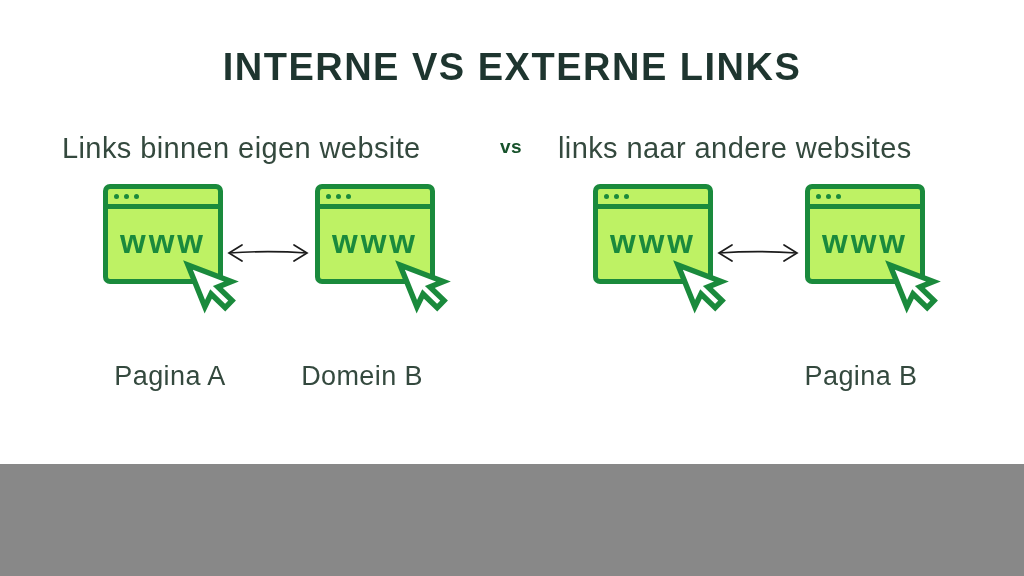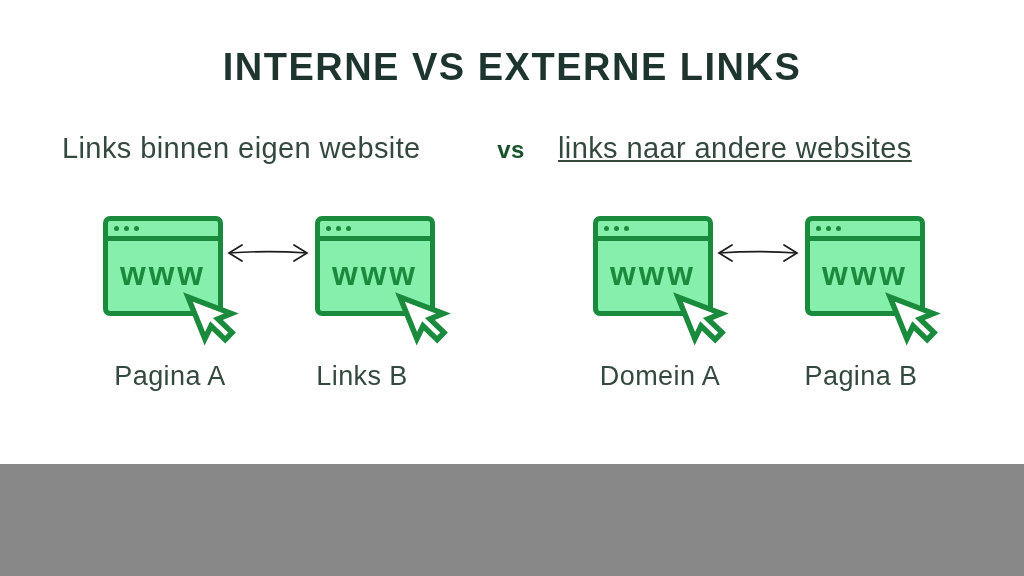--- a/index.html
+++ b/index.html
@@ -9,28 +9,28 @@
   }
   .title{
     position:absolute; top:46px; left:0; width:1024px; text-align:center;
     font-size:38px; font-weight:700; letter-spacing:1.5px; color:#1e352f; margin:0;
   }
   .sub{
     position:absolute; top:132px; text-align:left;
     font-size:29px; color:#34493e; letter-spacing:0.4px;
   }
   .sub-left{left:62px; width:402px;}
-  .sub-right{left:558px; width:404px;text-decoration:underline;}
+  .sub-right{left:558px; width:404px;}
   .vs{
     position:absolute; top:136px; left:481px; width:60px; text-align:center;
-    font-size:24px; font-weight:700; color:#17522b; letter-spacing:0.5px;
+    font-size:19px; font-weight:700; color:#17522b; letter-spacing:0.5px;
   }
   .win{
-    position:absolute; top:216px; width:120px; height:100px; box-sizing:border-box;
-    border:5px solid #1a8a3c; border-radius:7px; background:#86efac;
+    position:absolute; top:184px; width:120px; height:100px; box-sizing:border-box;
+    border:5px solid #1a8a3c; border-radius:7px; background:#bef264;
   }
   .bar{
     height:20px; box-sizing:border-box; border-bottom:5px solid #1a8a3c;
     display:flex; align-items:center; gap:5px; padding-left:6px;
   }
   .dot{width:5px; height:5px; border-radius:50%; background:#1a8a3c; display:block;}
   .www{
     position:absolute; left:0; right:0; top:22px; bottom:6px;
     display:flex; align-items:center; justify-content:center;
     font-size:33px; font-weight:700; letter-spacing:3px; color:#1a8a3c;
@@ -115,22 +115,21 @@
     <path d="M16 3 L3 11 L16 19" fill="none" stroke="#1c1c1c" stroke-width="1.7" stroke-linecap="round"></path>
     <path d="M68 3 L81 11 L68 19" fill="none" stroke="#1c1c1c" stroke-width="1.7" stroke-linecap="round"></path>
   </svg>
   <svg class="arrow" style="left:716px;" width="84" height="22" viewBox="0 0 84 22">
     <path d="M3 11 C28 9.2 56 9.2 81 11" fill="none" stroke="#1c1c1c" stroke-width="1.7"></path>
     <path d="M16 3 L3 11 L16 19" fill="none" stroke="#1c1c1c" stroke-width="1.7" stroke-linecap="round"></path>
     <path d="M68 3 L81 11 L68 19" fill="none" stroke="#1c1c1c" stroke-width="1.7" stroke-linecap="round"></path>
   </svg>
 
   <div class="cap" style="left:70px;text-align:center;">Pagina A</div>
-  <div class="cap" style="left:262px;">Links B</div>
-  <div class="cap" style="left:560px;">Domein A</div>
+  <div class="cap" style="left:262px;">Domein B</div>
   <div class="cap" style="left:761px;">Pagina B</div>
 
   <svg class="logo" width="80" height="80" viewBox="0 0 80 80">
     <path d="M6 3 L48 1 C70 0 80 13 80 35 C80 57 70 72 56 75 L22 79 L6 44 Z" fill="#195a47"></path>
     <g transform="translate(11 77) rotate(-50)">
       <rect x="0" y="-5" width="45" height="10" fill="#ffffff"></rect>
       <polygon points="43,-14 43,14 65,0" fill="#ffffff"></polygon>
     </g>
   </svg>
 

